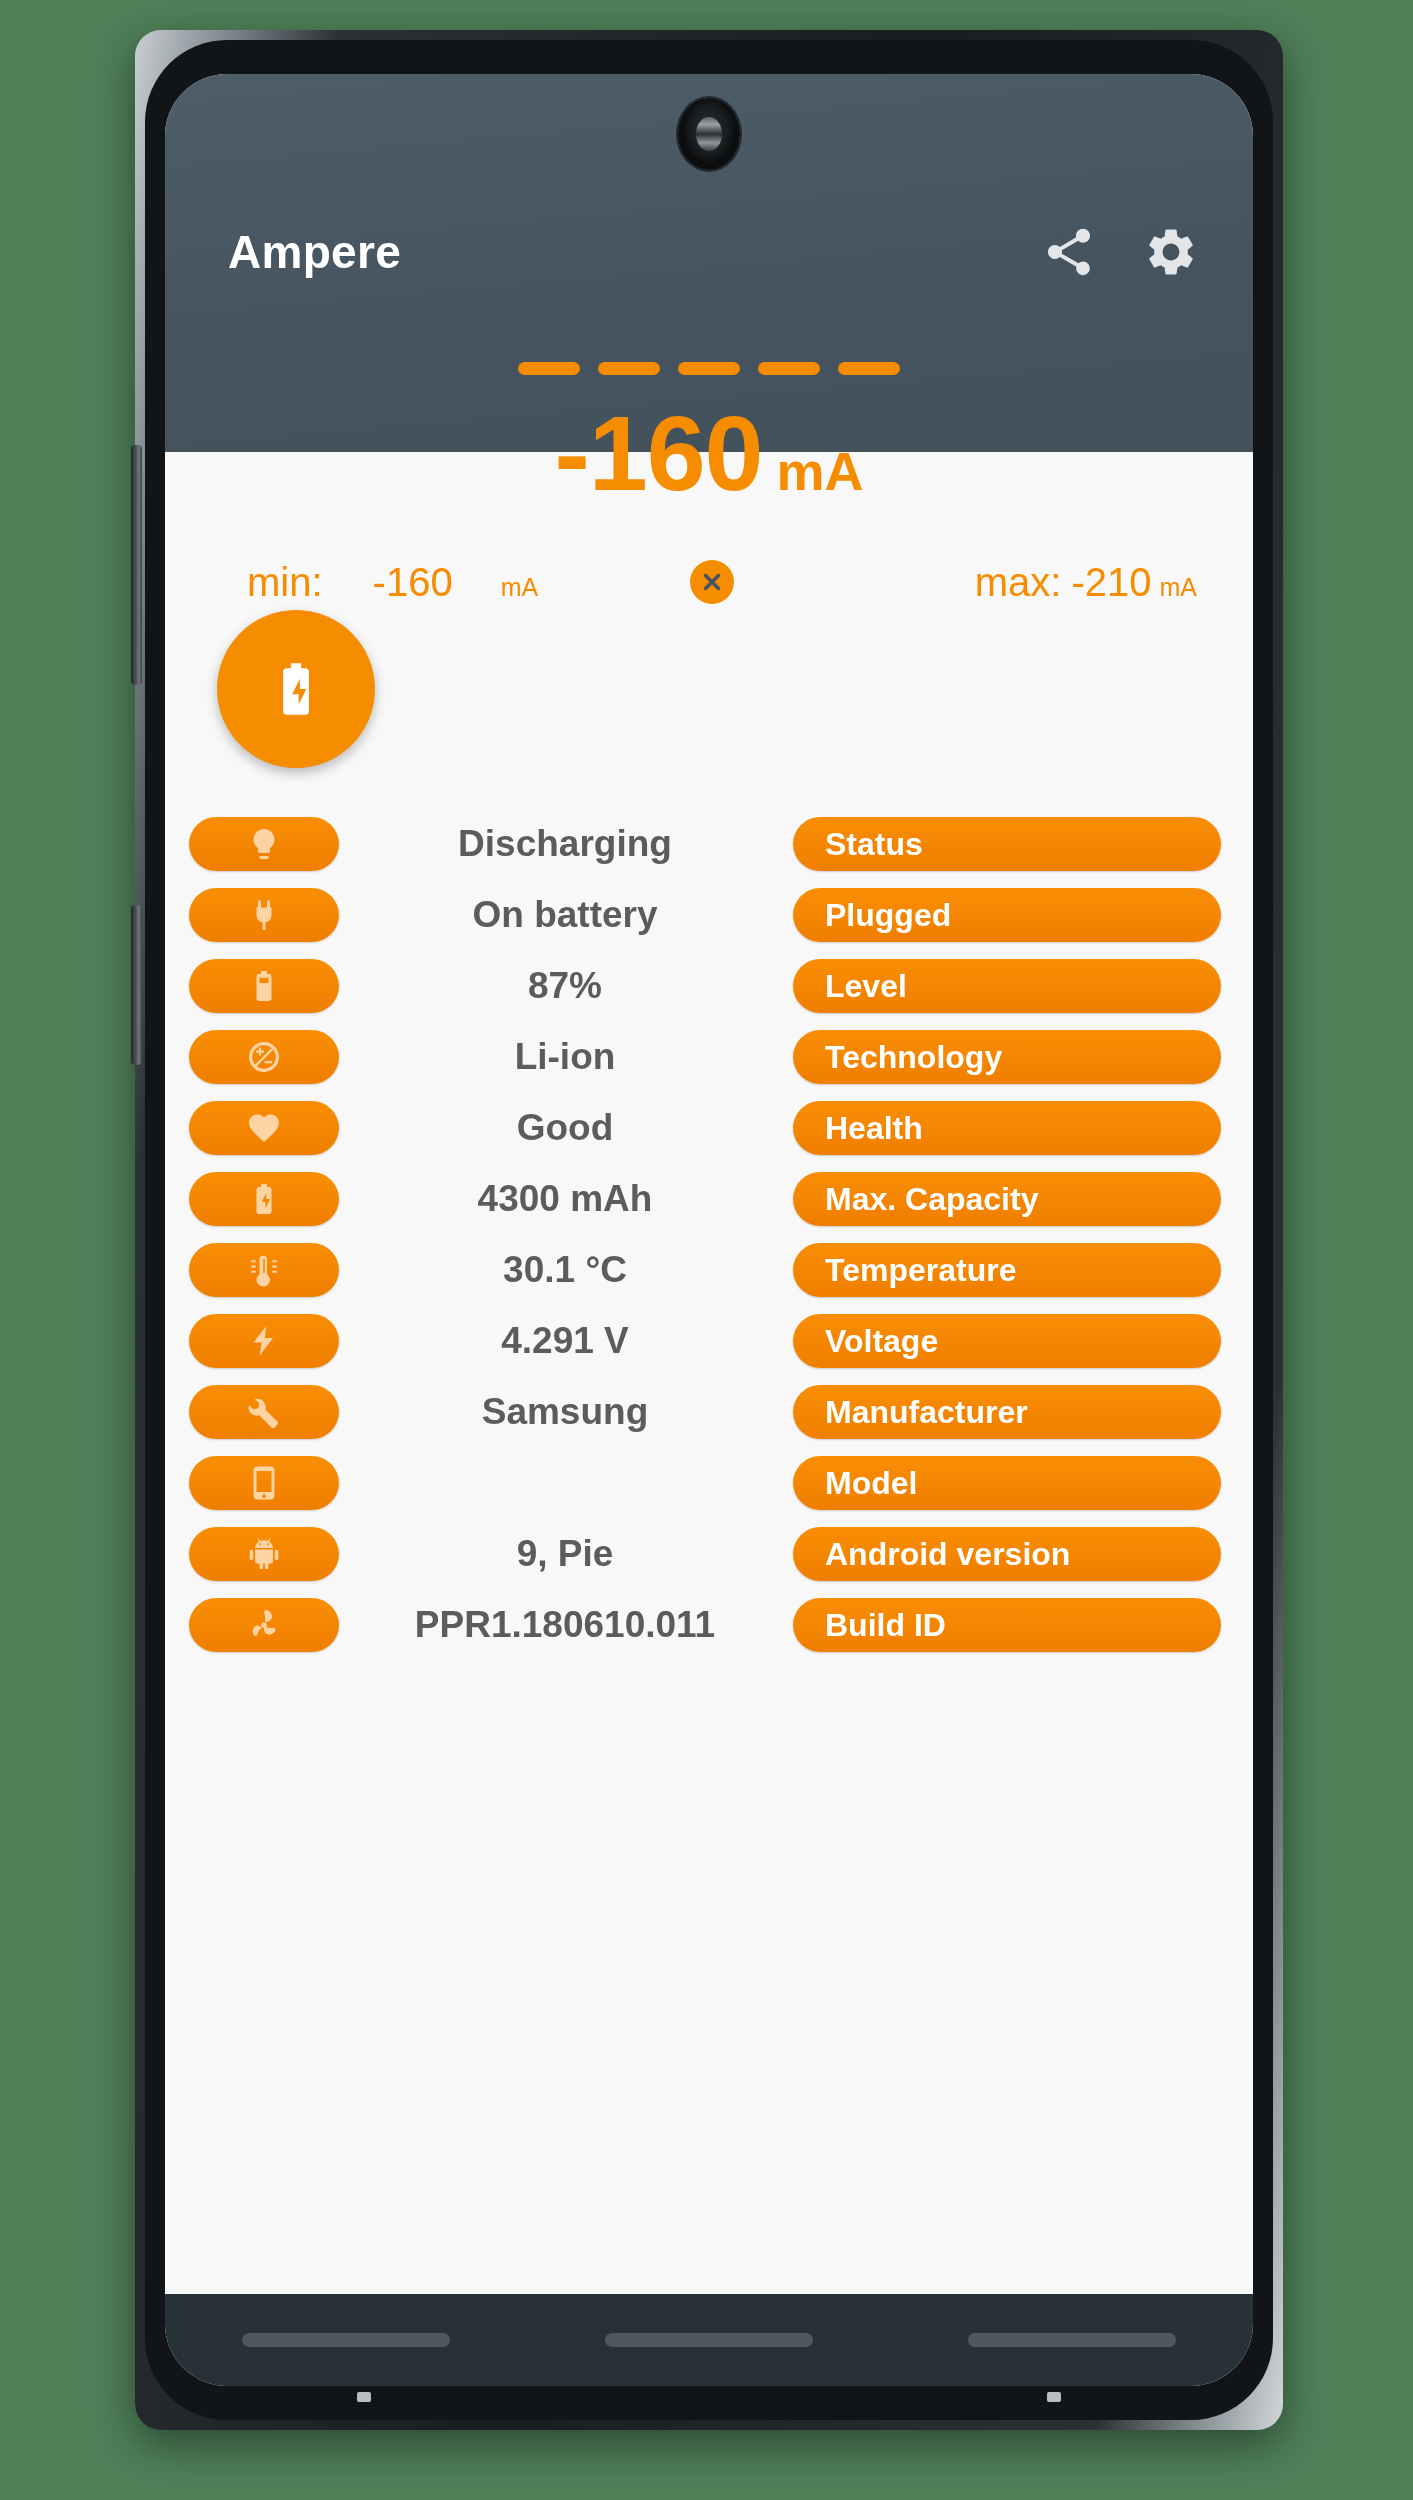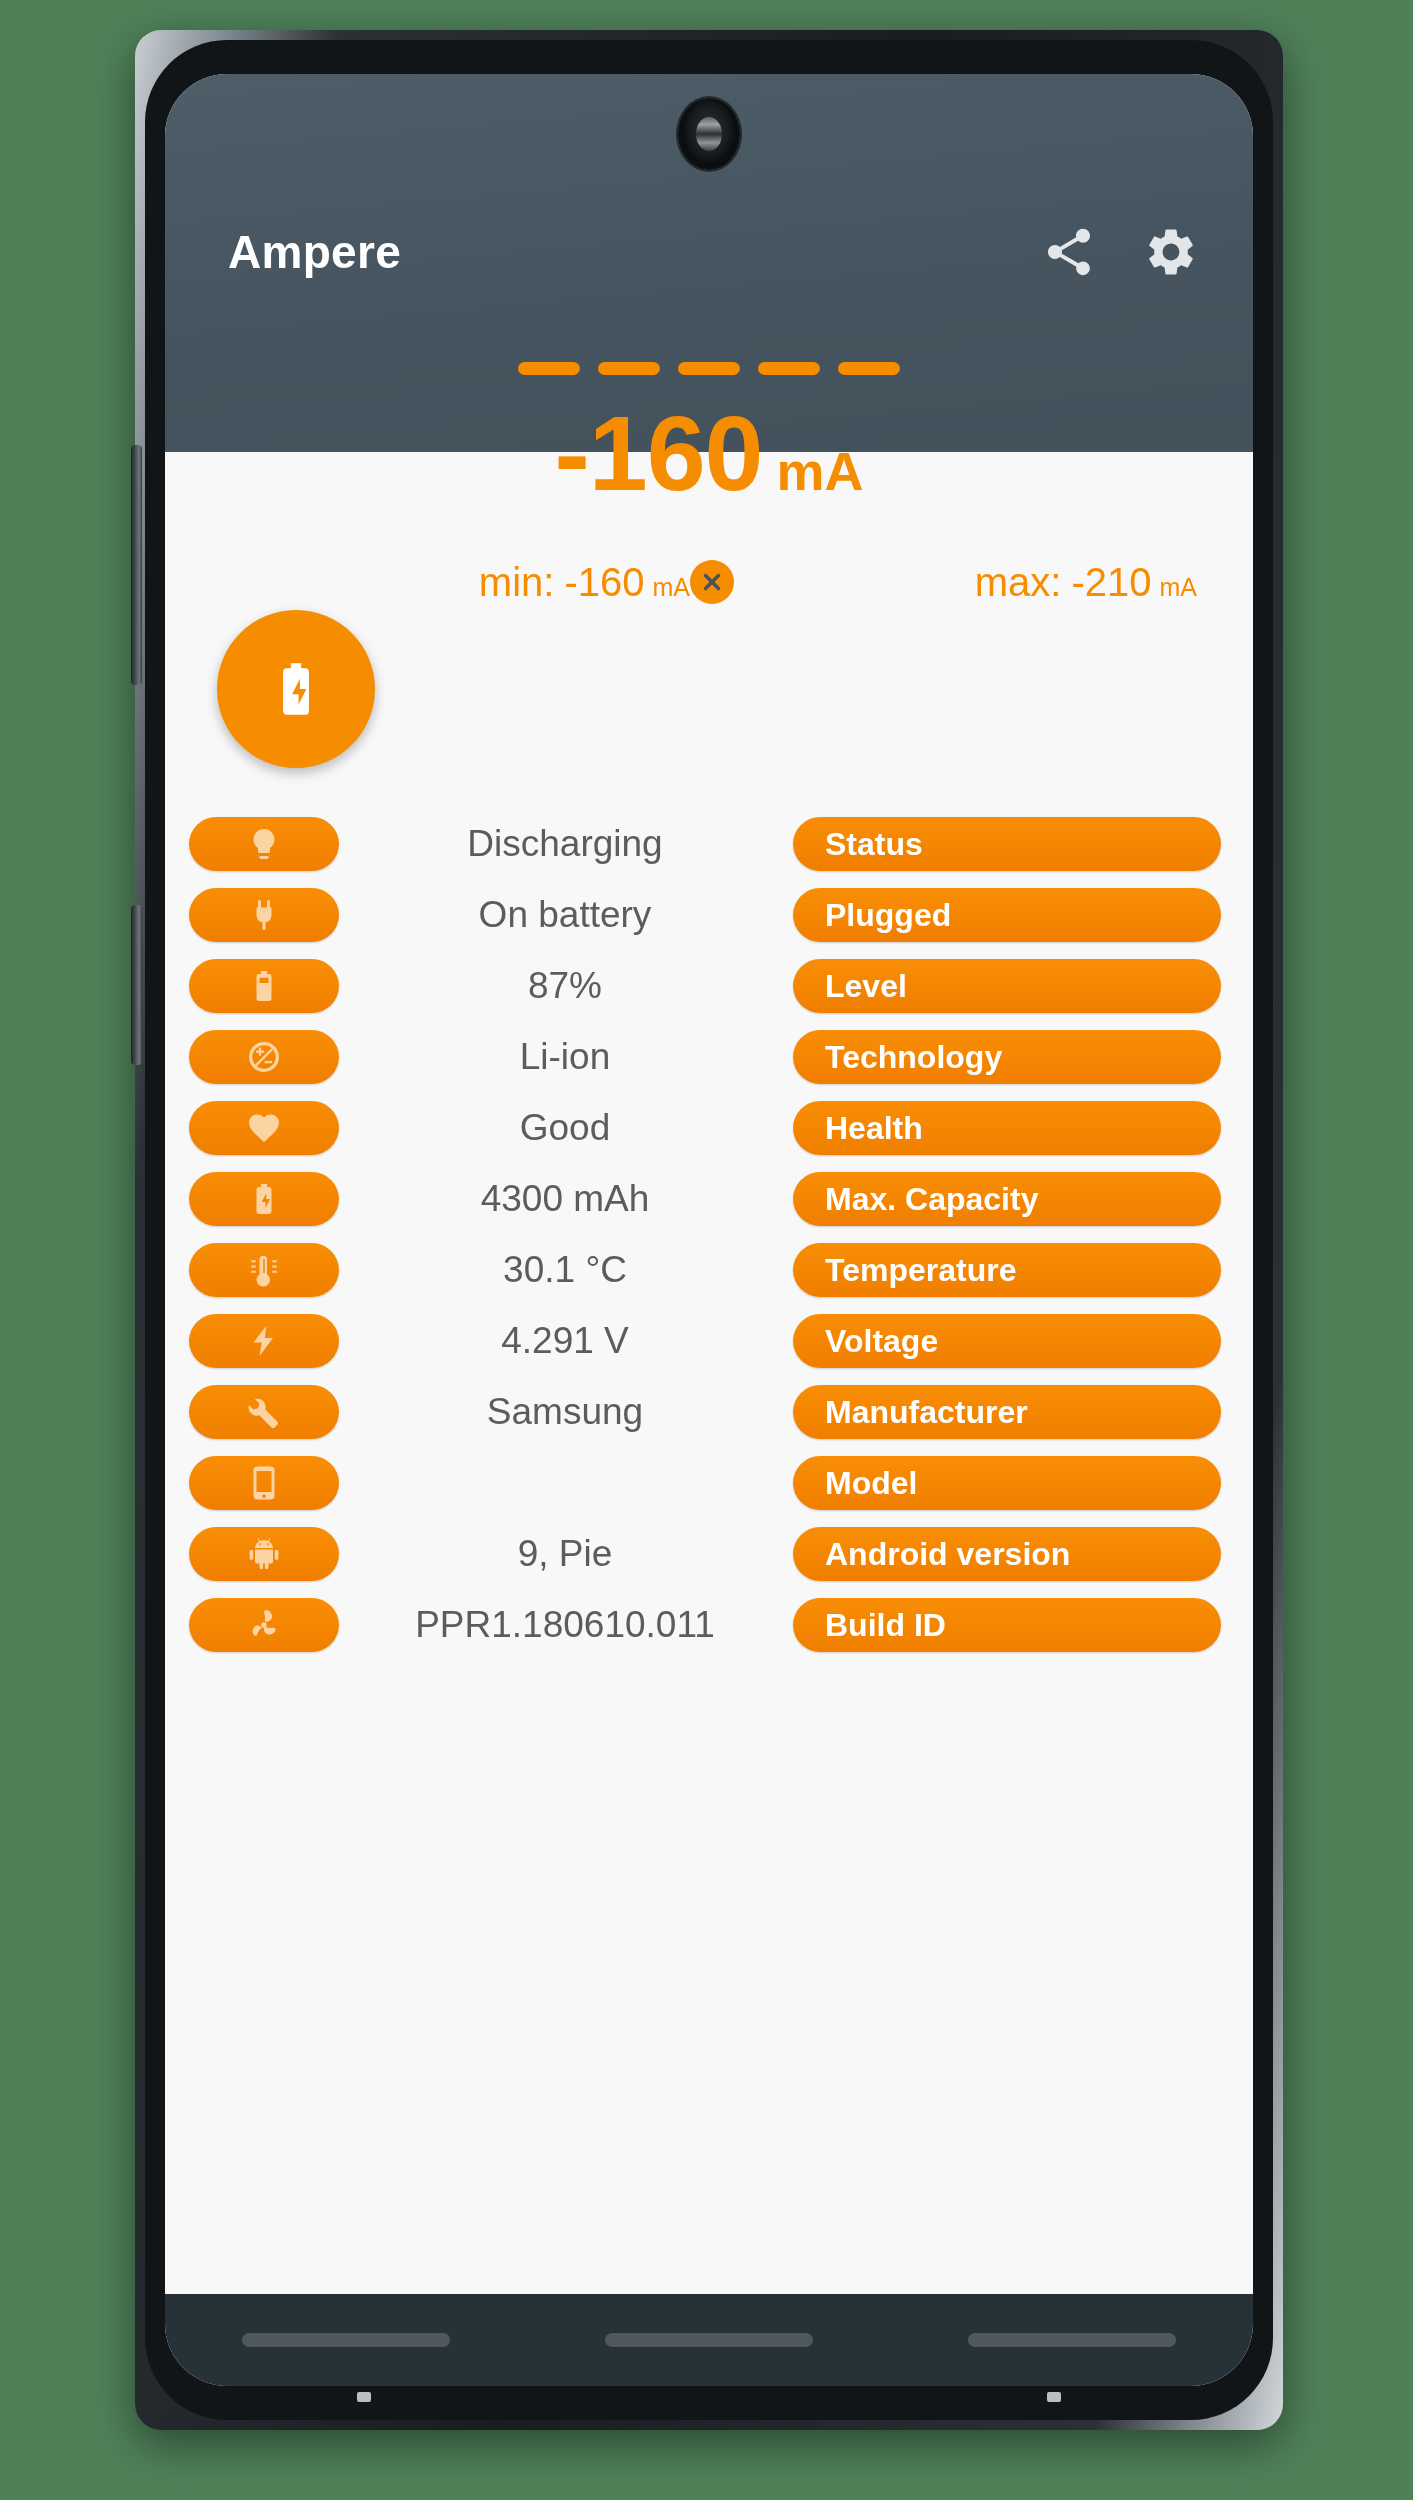--- a/index.html
+++ b/index.html
@@ -168,21 +168,21 @@
     display: flex;
     align-items: center;
   }
   .mm-block {
     flex: 1 1 0;
     display: flex;
     align-items: baseline;
     color: #F68C00;
     padding-left: 20px;
   }
-  #min-block { justify-content: flex-end; padding-left: 82px; }
+  #min-block { justify-content: flex-start; padding-left: 82px; gap: 40px; }
   #max-block { justify-content: flex-end; padding-right: 56px; }
   .mm-label { font-size: 40px; }
   .mm-value { font-size: 40px; margin-left: 10px; }
   .mm-unit  { font-size: 25px; margin-left: 8px; }
 
   #reset-button {
     width: 44px; height: 44px;
     flex: 0 0 44px;
     border-radius: 50%;
     background: #F68C00;
@@ -236,21 +236,21 @@
   }
   .row-icon { width: 36px; height: 36px; display: block; }
 
   .value-cell {
     position: absolute;
     left: 210px;
     width: 380px;
     text-align: center;
     color: #5c5c5c;
     font-size: 37px;
-    font-weight: 400;
+    font-weight: 700;
     white-space: nowrap;
     overflow: hidden;
   }
 
   .label-pill {
     position: absolute;
     left: 628px;
     width: 428px;
     height: 54px;
     border-radius: 27px;

